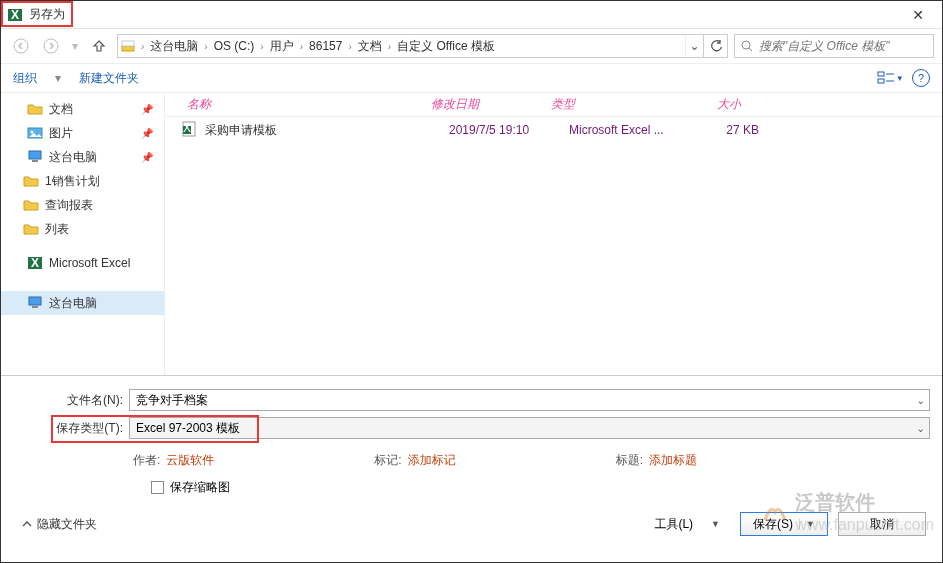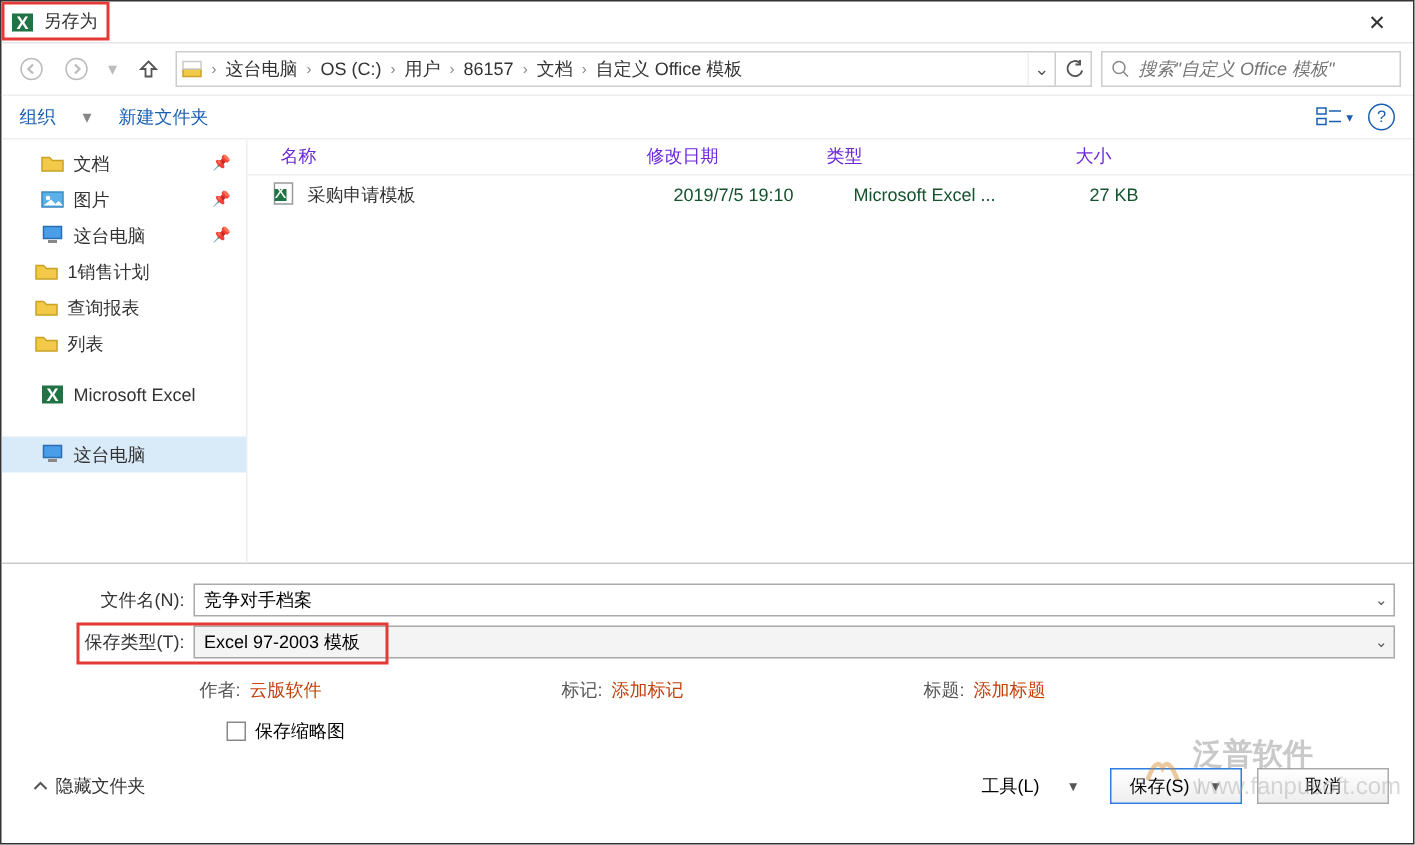--- a/index.html
+++ b/index.html
@@ -38,28 +38,28 @@
 .sidebar { width: 164px; border-right: 1px solid #eee; overflow: hidden; padding-top: 4px; }
 .tree-item { display: flex; align-items: center; height: 24px; padding-left: 26px; gap: 6px; cursor: pointer; position: relative; }
 .tree-item.indent { padding-left: 22px; }
 .tree-item.selected { background: #d9eaf9; }
 .tree-item .pin { position: absolute; right: 10px; color: #888; font-size: 10px; }
 .tree-item .ticon { width: 16px; height: 16px; display: flex; align-items: center; justify-content: center; }
 .tree-item .tlabel { color: #333; white-space: nowrap; }
 
 .filearea { flex: 1; display: flex; flex-direction: column; }
 .col-header { display: flex; height: 24px; align-items: center; border-bottom: 1px solid #eee; padding-left: 16px; }
-.col-header .col { color: #6d28d9; }
+.col-header .col { color: #ec4899; font-style: italic; }
 .col.name { width: 250px; padding-left: 6px; }
 .col.date { width: 120px; }
 .col.type { width: 120px; }
 .col.size { width: 70px; text-align: right; }
 .file-row { display: flex; height: 26px; align-items: center; padding-left: 16px; }
 .file-row .ficon { width: 18px; height: 18px; margin-right: 6px; }
-.file-row .cell { color: #14532d; }
+.file-row .cell { color: #701a75; }
 .file-row .cell.name { width: 244px; color: #333; }
 .file-row .cell.date { width: 120px; }
 .file-row .cell.type { width: 120px; }
 .file-row .cell.size { width: 70px; text-align: right; }
 
 
 .bottom { border-top: 1px solid #ccc; padding-top: 8px; }
 .form-row { display: flex; align-items: center; height: 24px; margin: 4px 12px 4px 50px; }
 .form-row label { width: 78px; text-align: right; padding-right: 6px; color: #333; }
 .form-row .combo { flex: 1; height: 22px; border: 1px solid #aaa; background: #fff; display: flex; align-items: center; padding: 0 6px; position: relative; }

